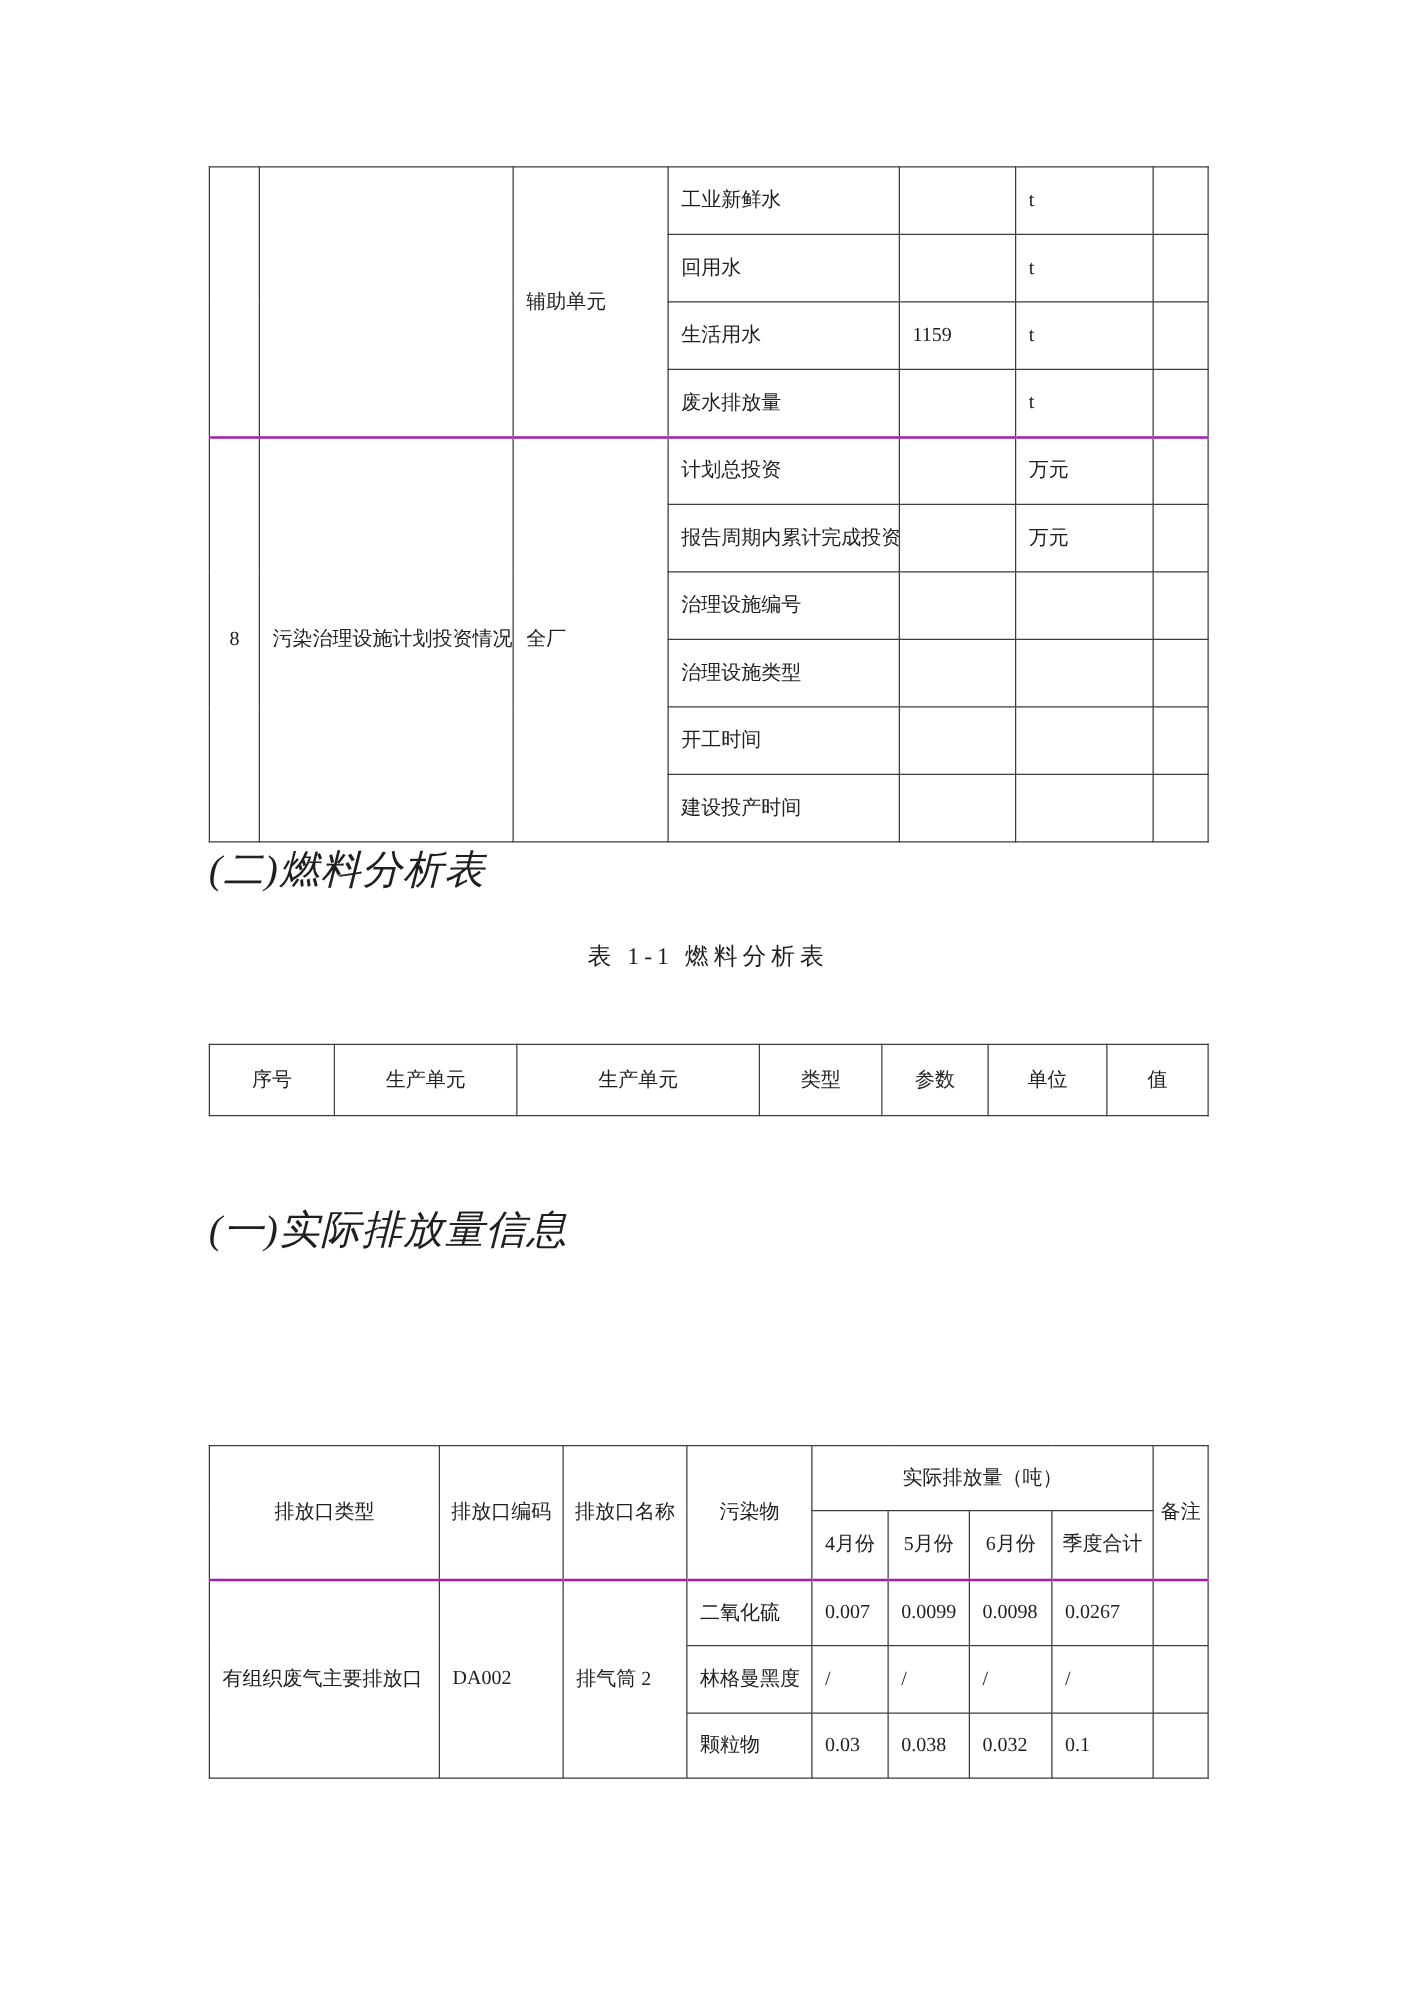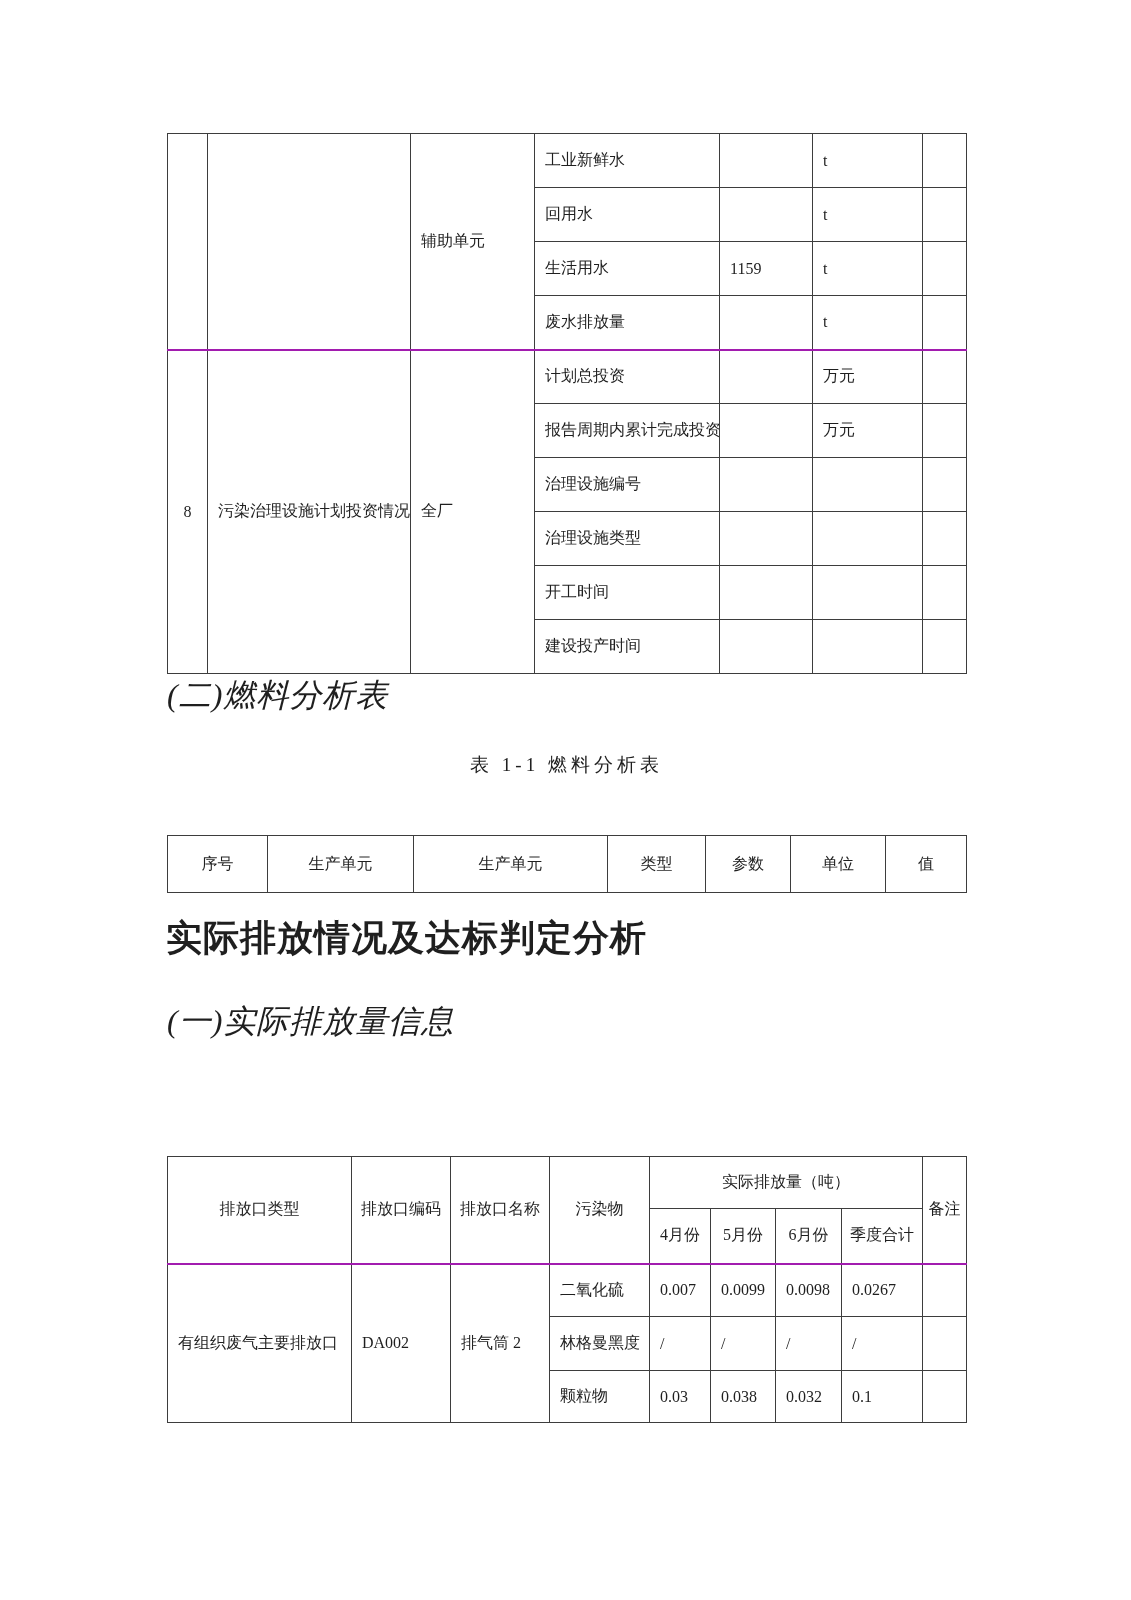--- a/index.html
+++ b/index.html
@@ -40,21 +40,21 @@
   
   .sec-heading {
     position: absolute;
     left: 167px;
     font-size: 32px;
     letter-spacing: 1px;
     white-space: nowrap;
     font-style: italic;
   }
   #heading-fuel { top: 674px; }
-  #heading-actual { top: 1000px; }
+  #heading-actual { top: 962px; }
   .tbl-caption {
     position: absolute;
     left: 167px;
     width: 799px;
     text-align: center;
     font-size: 19px;
     letter-spacing: 4px;
     white-space: nowrap;
   }
   #caption-t11 { top: 752px; }
@@ -174,21 +174,20 @@
       <th class="ctr">生产单元</th>
       <th class="ctr">生产单元</th>
       <th class="ctr">类型</th>
       <th class="ctr">参数</th>
       <th class="ctr">单位</th>
       <th class="ctr">值</th>
     </tr>
   </tbody>
     </table>
 
-  <div id="main-heading">实际排放情况及达标判定分析</div>
 
   <div id="heading-actual" class="sec-heading">(一)实际排放量信息</div>
 
 
   <table id="tableC">
     <colgroup>
       <col style="width:184px">
         <col style="width:99px">
         <col style="width:99px">
         <col style="width:100px">

